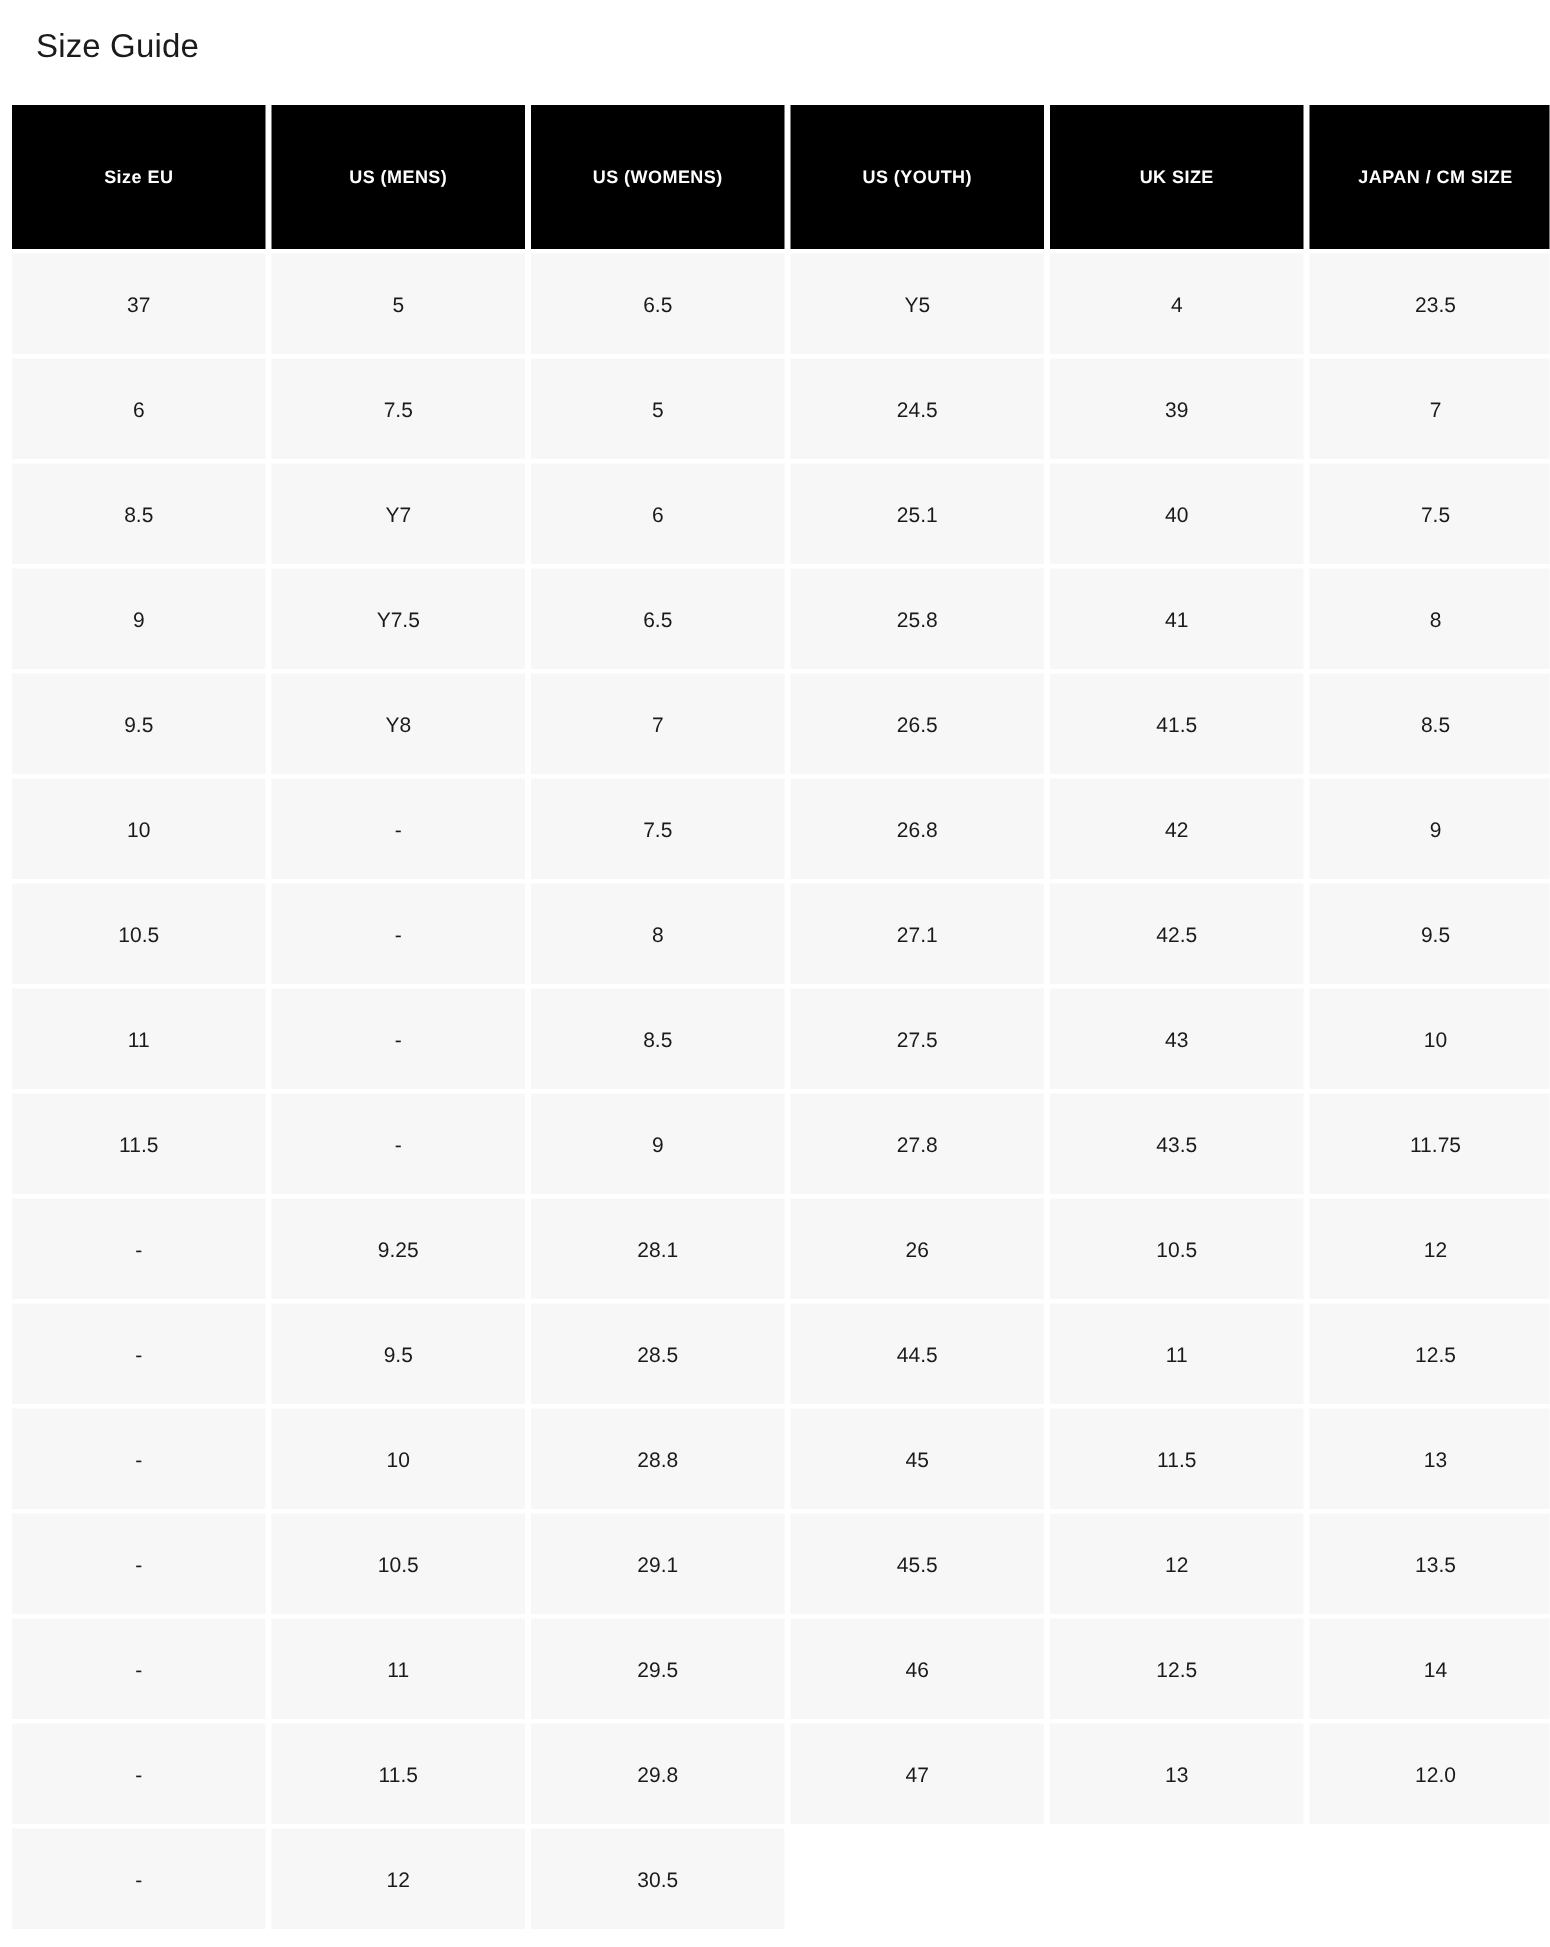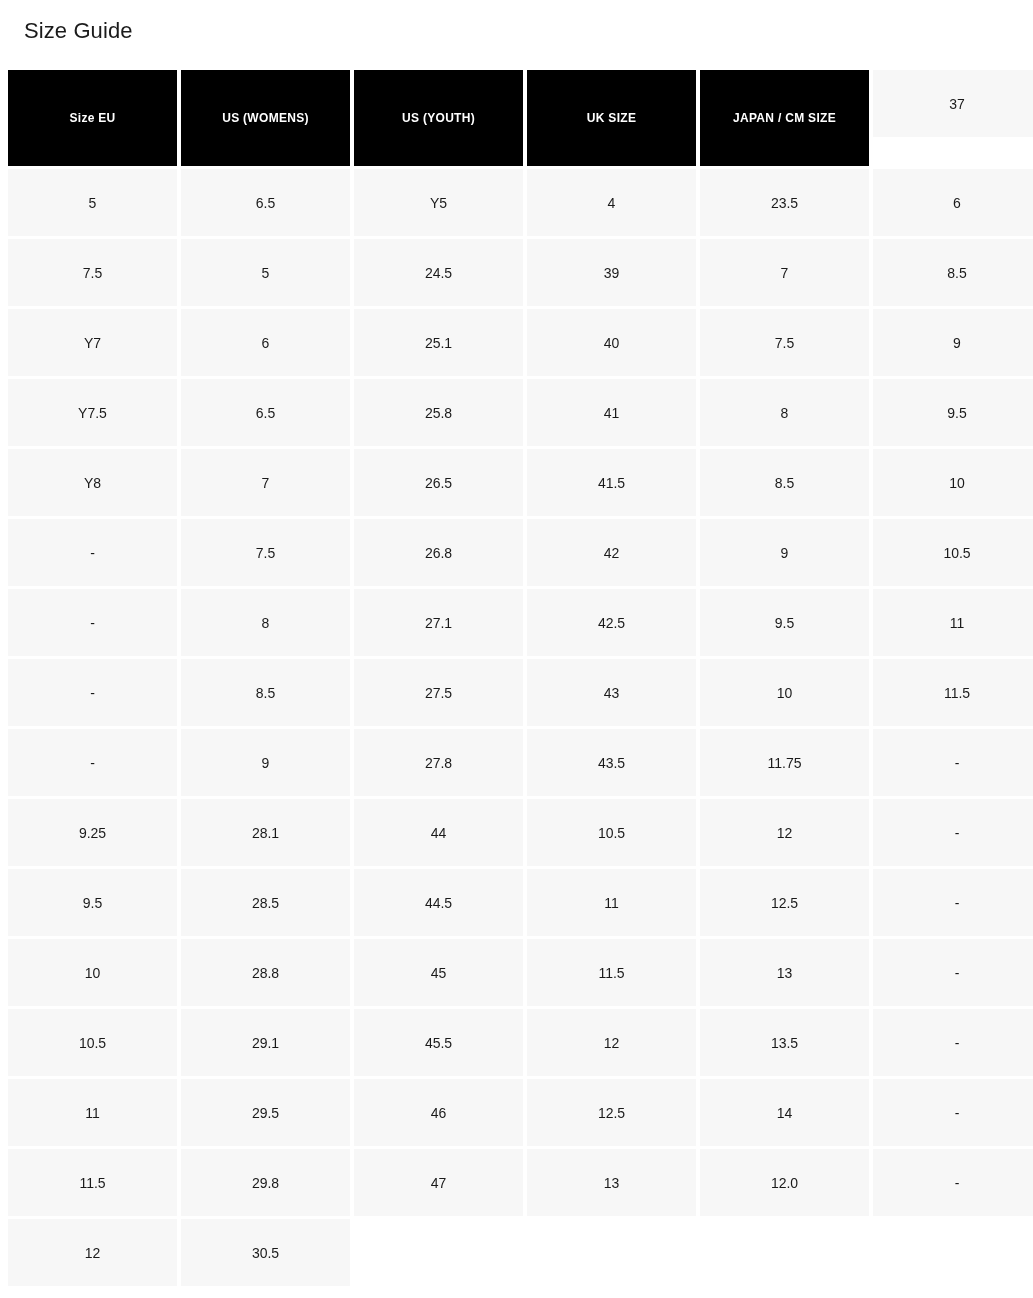--- a/index.html
+++ b/index.html
@@ -77,20 +77,21 @@
 </head>
 <body>
 
 <div class="page">
 
   <h1 class="page-title">Size Guide</h1>
 
   <div class="size-table">
     <div class="table-grid" id="table-grid">
         <div class="th">Size EU</div>
+        <div class="th">US (MENS)</div>
         <div class="th">US (WOMENS)</div>
         <div class="th">US (YOUTH)</div>
         <div class="th">UK SIZE</div>
         <div class="th">JAPAN / CM SIZE</div>
         <div class="td">37</div>
         <div class="td">5</div>
         <div class="td">6.5</div>
         <div class="td">Y5</div>
         <div class="td">4</div>
         <div class="td">23.5</div>
@@ -138,21 +139,21 @@
         <div class="td">10</div>
         <div class="td">11.5</div>
         <div class="td">-</div>
         <div class="td">9</div>
         <div class="td">27.8</div>
         <div class="td">43.5</div>
         <div class="td">11.75</div>
         <div class="td">-</div>
         <div class="td">9.25</div>
         <div class="td">28.1</div>
-        <div class="td">44</div>
+        <div class="td">26</div>
         <div class="td">10.5</div>
         <div class="td">12</div>
         <div class="td">-</div>
         <div class="td">9.5</div>
         <div class="td">28.5</div>
         <div class="td">44.5</div>
         <div class="td">11</div>
         <div class="td">12.5</div>
         <div class="td">-</div>
         <div class="td">10</div>

